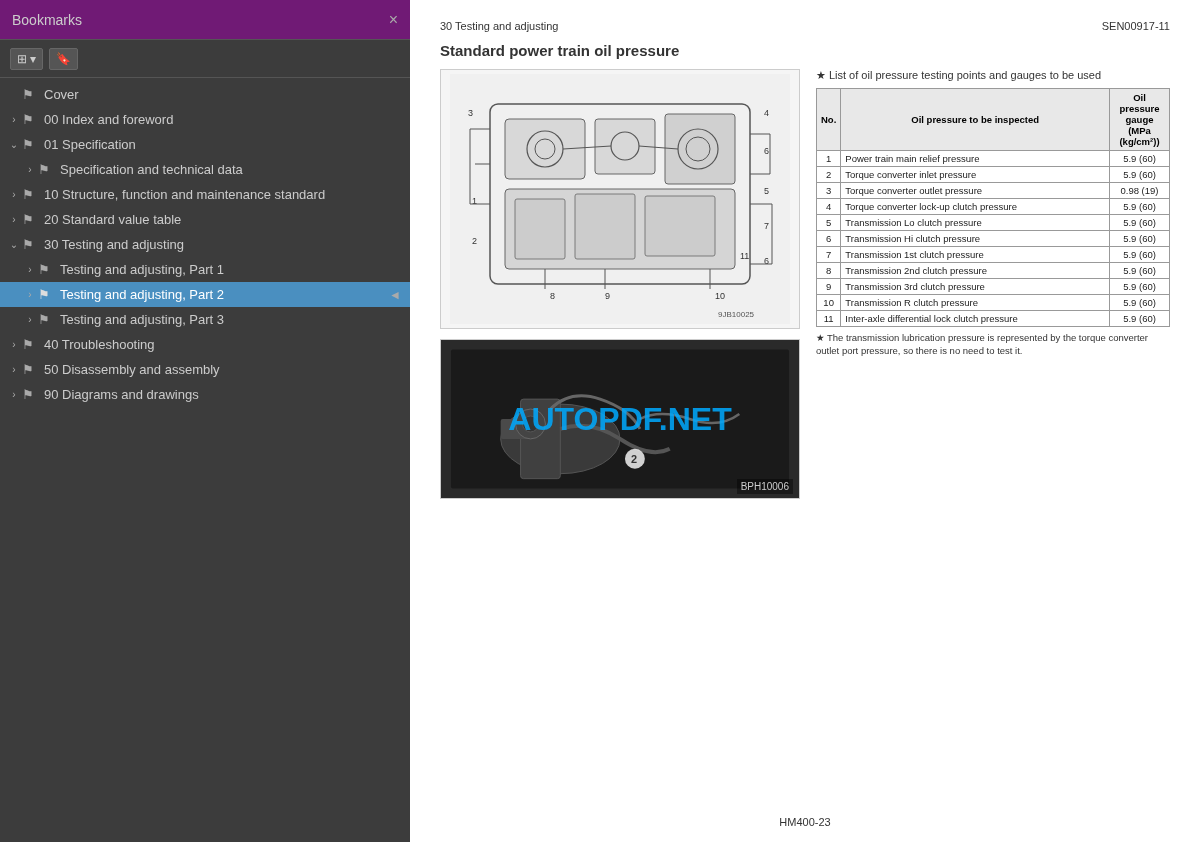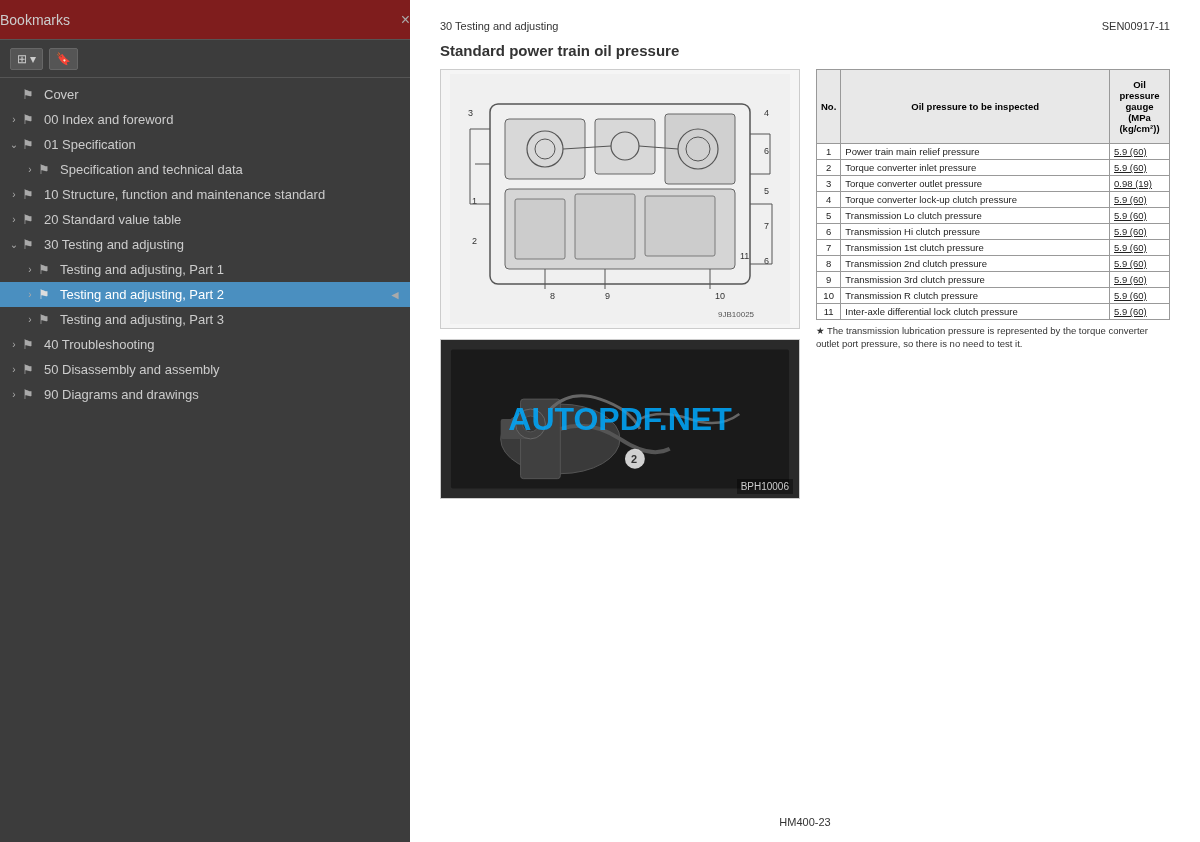--- a/index.html
+++ b/index.html
@@ -9,22 +9,22 @@
     #sidebar {
       width: 410px;
       min-width: 410px;
       background: #3c3c3c;
       display: flex;
       flex-direction: column;
       height: 842px;
     }
 
     #sidebar-header {
-      background: #7f1d1d;
-      padding: 8px 0;
+      background: #701a75;
+      padding: 8px 12px;
       display: flex;
       align-items: center;
       justify-content: space-between;
       height: 40px;
       border-bottom: 1px solid #555;
     }
 
     #sidebar-title {
       color: #ccc;
       font-size: 14px;
@@ -248,41 +248,40 @@
 
     .pressure-table {
       width: 100%;
       border-collapse: collapse;
       font-size: 9.5px;
     }
 
     .pressure-table th {
       background: #e8e8e8;
       border: 1px solid #999;
-      padding: 9px 4px;
+      padding: 3px 4px;
       text-align: center;
       font-weight: bold;
     }
 
     .pressure-table td {
       border: 1px solid #999;
       padding: 2px 4px;
       vertical-align: top;
       color: #222;
     }
 
     .pressure-table td:first-child {
       text-align: center;
       width: 22px;
     }
 
     .pressure-table td:last-child {
-      text-align: left;
+      text-align: center;
       width: 60px;
-      text-decoration: underline;
     }
 
     .note-text {
       font-size: 9.5px;
       color: #333;
       margin-top: 4px;
       line-height: 1.4;
     }
 
     .page-footer {
@@ -485,20 +484,21 @@
               <circle cx="195" cy="120" r="10" fill="white" opacity="0.8"></circle>
               <text x="191" y="124" font-size="11" fill="#333" font-weight="bold">2</text>
             </svg>
             <span class="photo-label">BPH10006</span>
 
             <div class="autopdf-watermark">AUTOPDF.NET</div>
           </div>
         </div>
 
         <div class="right-area">
+          <div class="list-heading">★ List of oil pressure testing points and gauges to be used</div>
           <table class="pressure-table">
             <thead>
               <tr>
                 <th>No.</th>
                 <th>Oil pressure to be inspected</th>
                 <th>Oil pressure gauge (MPa (kg/cm²))</th>
               </tr>
             </thead>
             <tbody id="table-body">
             <tr>

